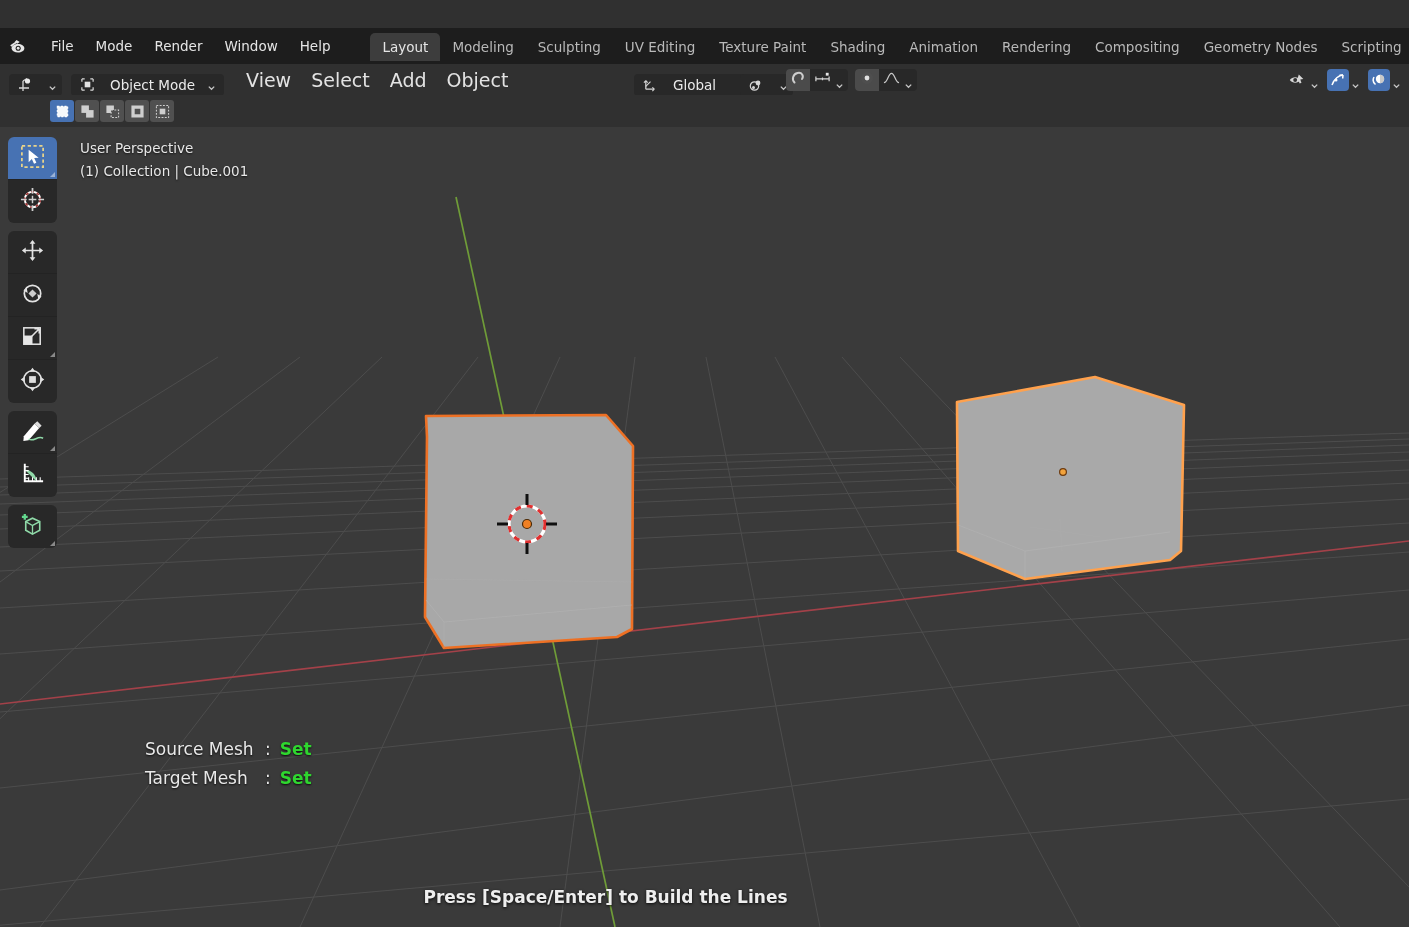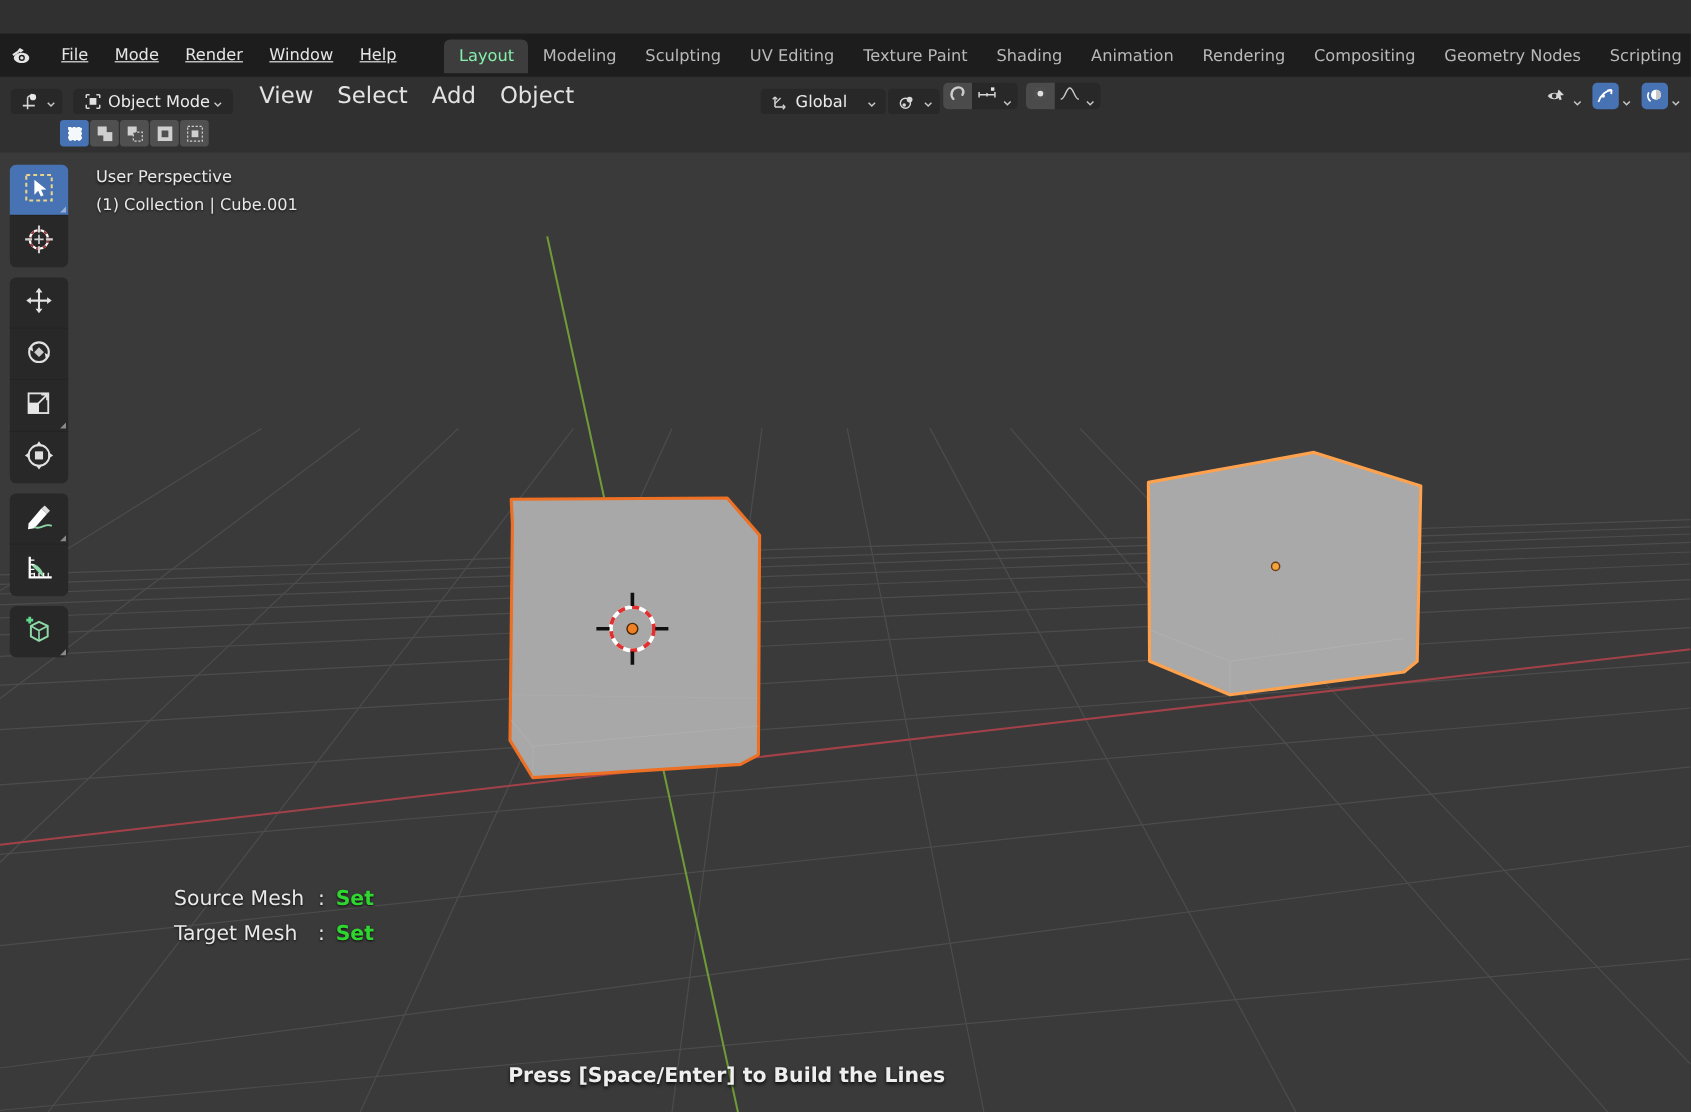--- a/index.html
+++ b/index.html
@@ -25,41 +25,41 @@
 
   
   .topbar {
     position: absolute; left: 0; top: 28px; width: 1409px; height: 36px;
     background: #1d1d1d;
     display: flex; align-items: center;
   }
   .topbar-logo { margin: 0 12px 0 9px; width: 19px; height: 19px; }
   .menu-item {
     font-size: 13.5px; color: #e5e5e5; padding: 4px 11px; border-radius: 3px;
-    white-space: nowrap; cursor: default; text-decoration: underline;
+    white-space: nowrap; cursor: default;
   }
   .ws-tabs { display: flex; align-items: center; margin-left: 29px; height: 100%; }
   .ws-tab {
     font-size: 13.5px; color: #b9b9b9; padding: 6px 12px; border-radius: 5px 5px 0 0;
     white-space: nowrap; cursor: default; position: relative; top: 1px;
   }
-  .ws-tab.active { background: #3d3d3d; color: #86efac; }
+  .ws-tab.active { background: #3d3d3d; color: #e5e5e5; }
   .ws-add {
     color: #bdbdbd; font-size: 16px; padding: 2px 11px; line-height: 1;
   }
 
   
   .vp-header {
     position: absolute; left: 0; top: 64px; width: 1409px; height: 31px;
     background: #303030; display: flex; align-items: center;
   }
   .hbtn {
     display: flex; align-items: center; height: 22px;
     background: #282828; border-radius: 4px; color: #e6e6e6;
-    font-size: 13px; padding: 0 5px; gap: 2px; margin-top: 10px;
+    font-size: 13px; padding: 0 5px; gap: 12px; margin-top: 10px;
   }
   .hmenu {
     font-size: 19px; color: #e3e3e3; padding: 3px 10px; border-radius: 3px;
     white-space: nowrap;
   }
   .chev { width: 9px; height: 9px; display: inline-block; }
   .iconbox { width: 22px; height: 22px; display: flex; align-items: center; justify-content: center; }
   .seg { display: flex; align-items: center; background: #282828; border-radius: 4px; height: 22px; }
   .seg > .cell { display: flex; align-items: center; justify-content: center; height: 22px; padding: 0 4px; }
   .seg > .cell.on { background: #4b4b4b; border-radius: 4px 0 0 4px; }

